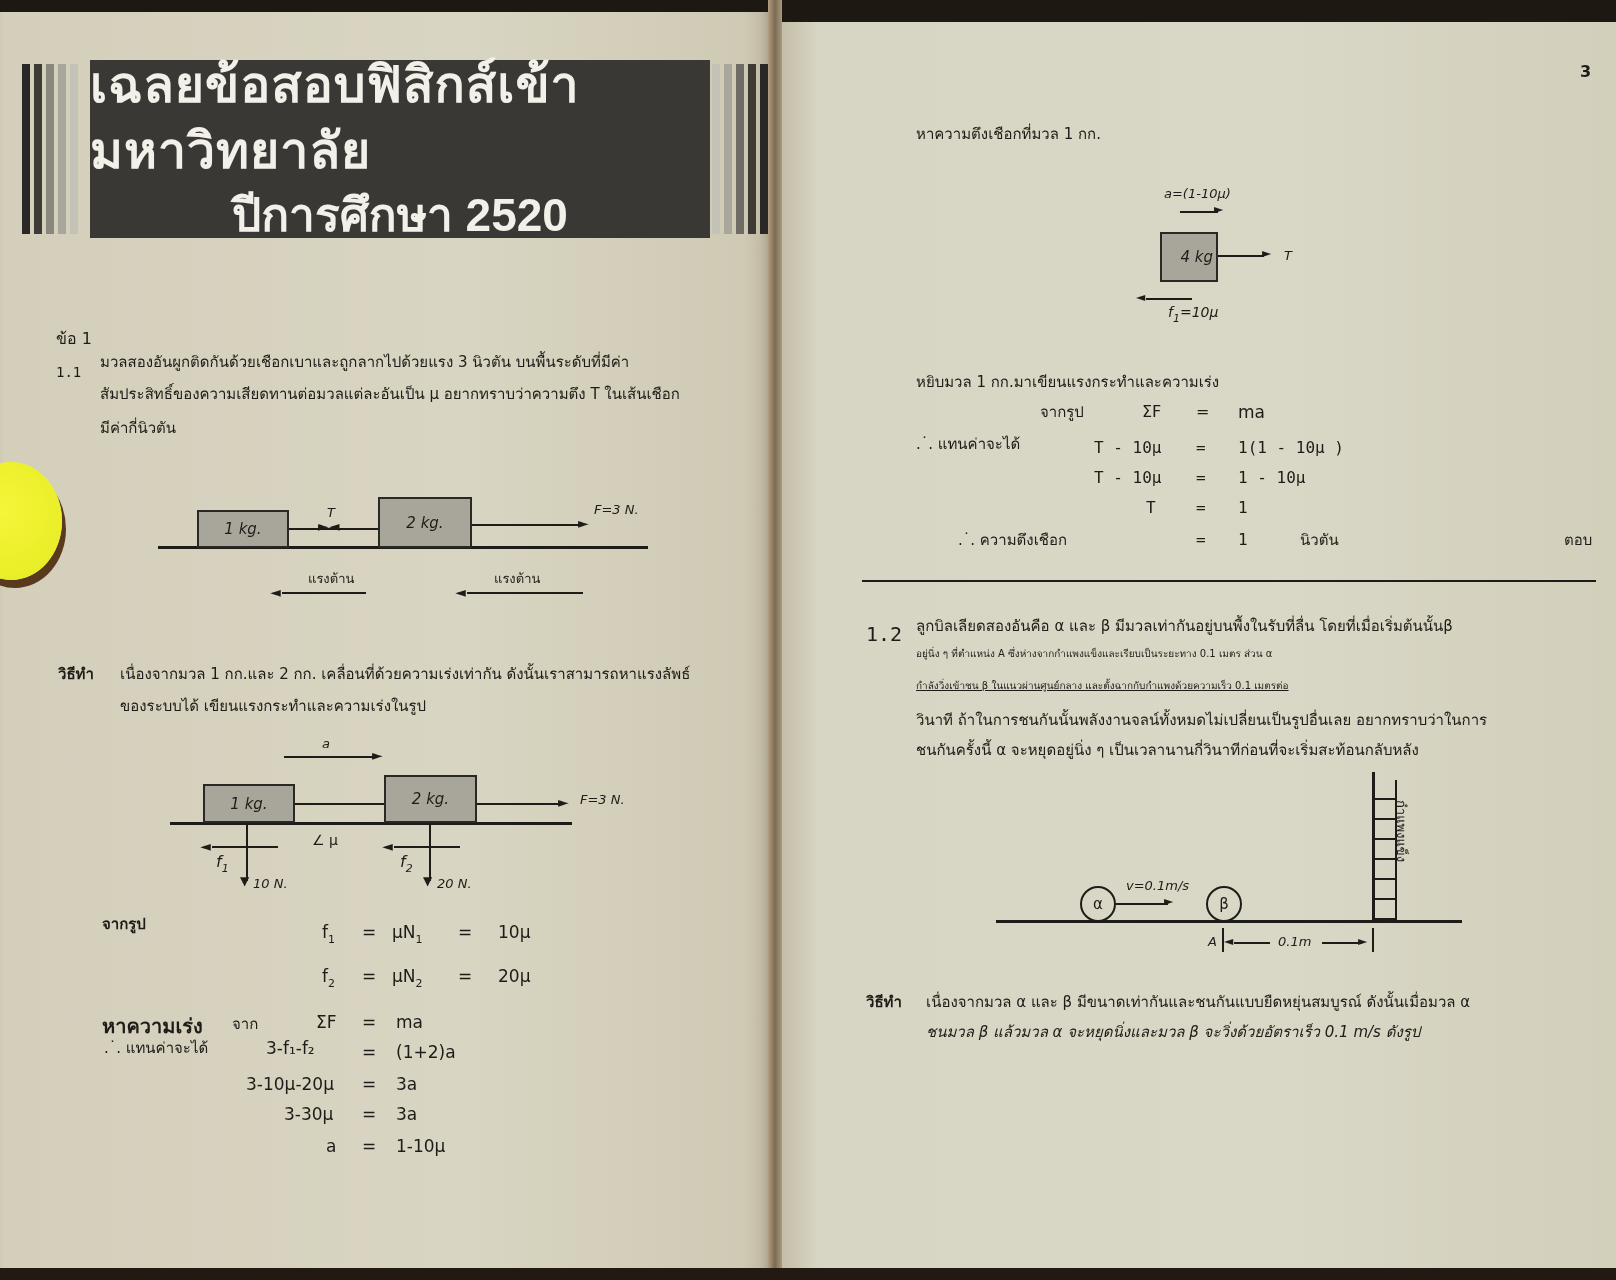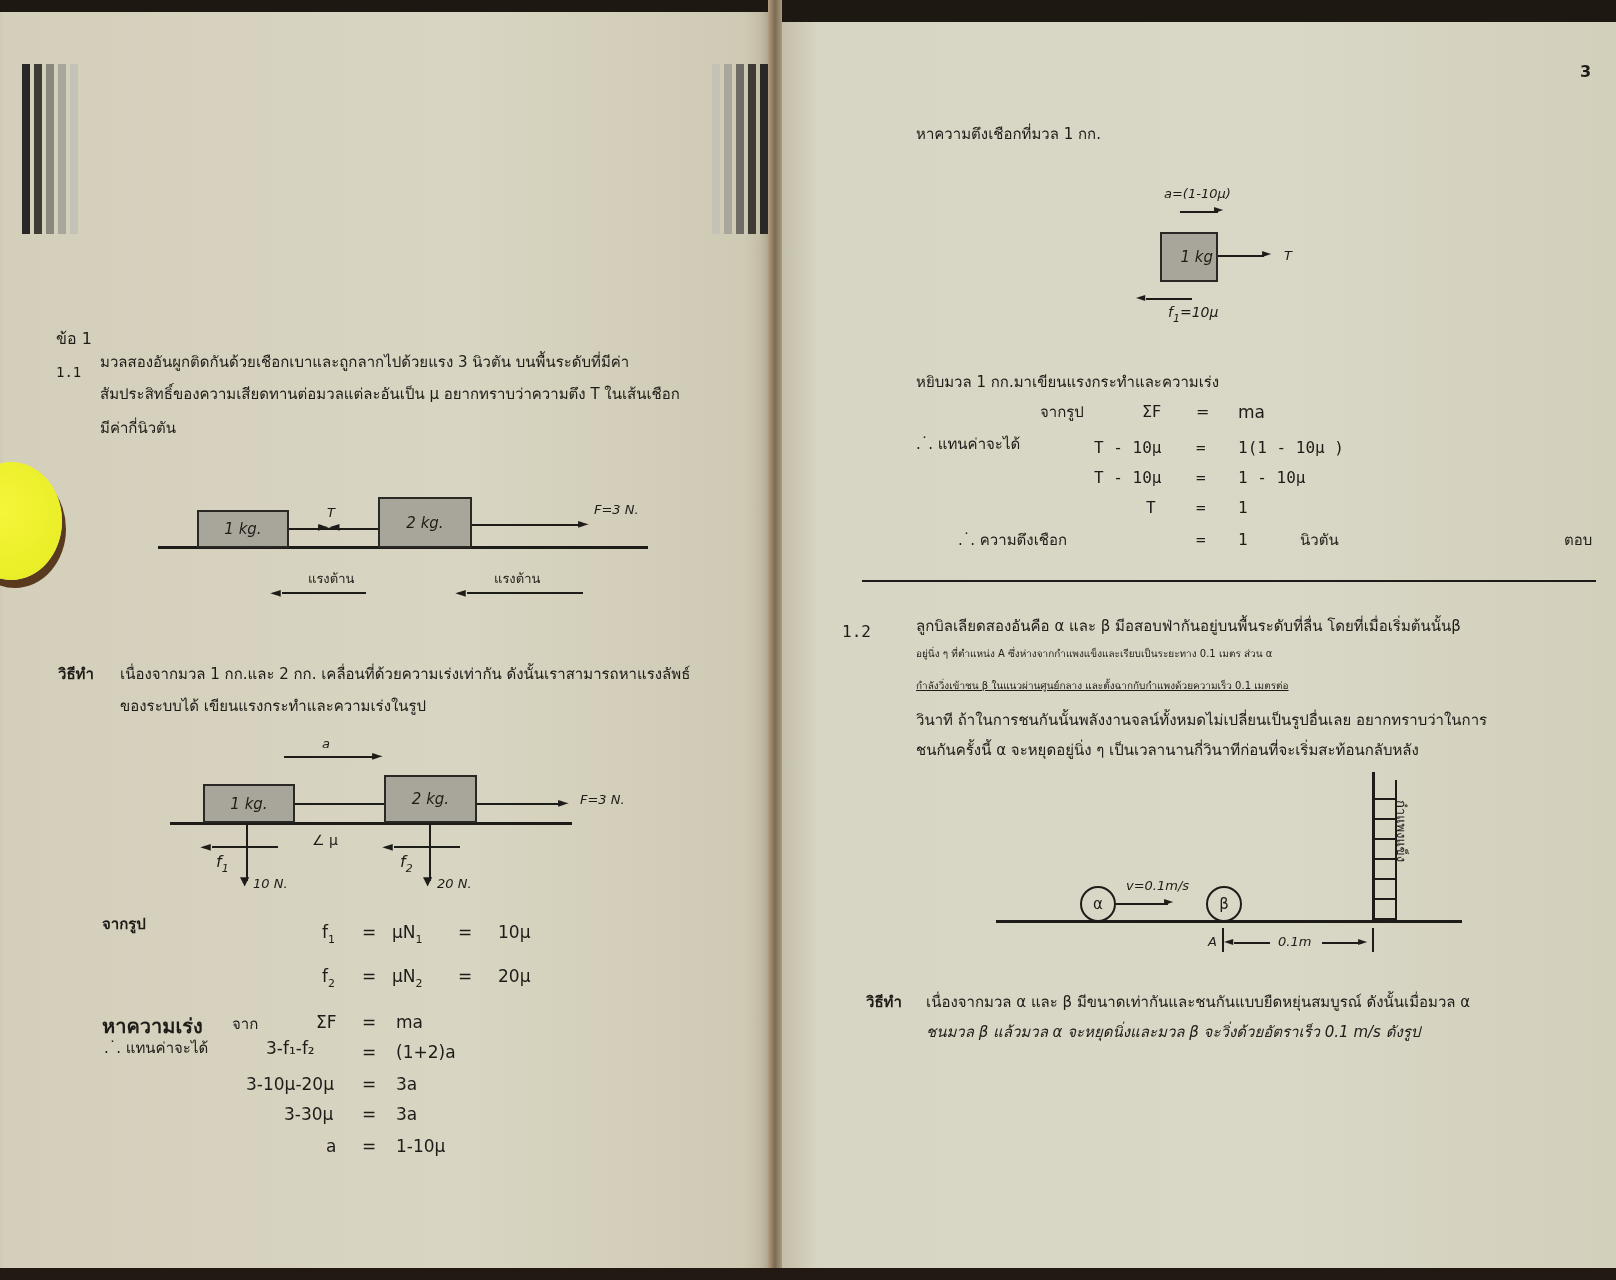--- a/index.html
+++ b/index.html
@@ -67,20 +67,24 @@
 <div class="spine"></div>
 <div class="bottom-dark"></div>
 
 <div class="banner">
   <div class="stripes-l">
     <div class="stripe" style="background:#2a2826"></div>
     <div class="stripe" style="background:#3e3b37"></div>
     <div class="stripe" style="background:#8a877f"></div>
     <div class="stripe" style="background:#a9a69c"></div>
     <div class="stripe" style="background:#c4c1b6"></div>
+  </div>
+  <div class="title-box">
+    <div class="title-line1">เฉลยข้อสอบฟิสิกส์เข้ามหาวิทยาลัย</div>
+    <div class="title-line2">ปีการศึกษา 2520</div>
   </div>
   <div class="stripes-r">
     <div class="stripe" style="background:#c4c1b6"></div>
     <div class="stripe" style="background:#a9a69c"></div>
     <div class="stripe" style="background:#6f6c65"></div>
     <div class="stripe" style="background:#3e3b37"></div>
     <div class="stripe" style="background:#2a2826"></div>
   </div>
 </div>
 
@@ -178,21 +182,21 @@
 <div class="t eq" style="left:396px;top:1136px;">1-10μ</div>
 
 <div class="t bold" style="left:1580px;top:62px;font-size:16px;">3</div>
 
 <div class="t" style="left:916px;top:122px;font-size:15px;">หาความตึงเชือกที่มวล  1   กก.</div>
 
 <div>
   <div class="t ital" style="left:1164px;top:186px;font-size:13px;">a=(1-10μ)</div>
   <div class="line" style="left:1180px;top:211px;width:38px;height:2px;"></div>
   <div class="t" style="left:1214px;top:202px;font-size:12px;">►</div>
-  <div class="block" style="left:1160px;top:232px;width:58px;height:50px;justify-content:flex-end;padding-right:3px;">1  kg</div>
+  <div class="block" style="left:1160px;top:232px;width:58px;height:50px;justify-content:flex-end;padding-right:3px;">4  kg</div>
   <div class="line" style="left:1218px;top:255px;width:46px;height:2px;"></div>
   <div class="t" style="left:1262px;top:246px;font-size:12px;">►</div>
   <div class="t ital" style="left:1284px;top:248px;font-size:13px;">T</div>
   <div class="t" style="left:1136px;top:290px;font-size:12px;">◄</div>
   <div class="line" style="left:1146px;top:298px;width:46px;height:2px;"></div>
   <div class="t ital" style="left:1168px;top:304px;font-size:14px;"><span>f</span><span class="sub">1</span><span>=10μ</span></div>
 </div>
 
 <div class="t" style="left:916px;top:370px;font-size:15px;">หยิบมวล 1 กก.มาเขียนแรงกระทำและความเร่ง</div>
 <div class="t" style="left:1040px;top:400px;font-size:15px;">จากรูป</div>
@@ -214,22 +218,22 @@
 <div class="t mono" style="left:1238px;top:498px;font-size:16px;">1</div>
 
 <div class="t" style="left:958px;top:528px;font-size:15px;">.˙. ความตึงเชือก</div>
 <div class="t mono" style="left:1196px;top:530px;font-size:16px;">=</div>
 <div class="t mono" style="left:1238px;top:530px;font-size:16px;">1</div>
 <div class="t" style="left:1300px;top:528px;font-size:15px;">นิวตัน</div>
 <div class="t" style="left:1564px;top:528px;font-size:15px;">ตอบ</div>
 
 <div class="line" style="left:862px;top:580px;width:734px;height:2px;"></div>
 
-<div class="t mono" style="left:842px;top:622px;font-size:16px;">1.2</div>
-<div class="t" style="left:916px;top:614px;font-size:15px;">ลูกบิลเลียดสองอันคือ  α  และ  β  มีอสอบฟ่ากันอยู่บนพื้นระดับที่ลื่น   โดยที่เมื่อเริ่มต้นนั้นβ</div>
+<div class="t mono" style="left:866px;top:622px;font-size:20px;">1.2</div>
+<div class="t" style="left:916px;top:614px;font-size:15px;">ลูกบิลเลียดสองอันคือ  α  และ  β  มีมวลเท่ากันอยู่บนพื้งในรับที่ลื่น   โดยที่เมื่อเริ่มต้นนั้นβ</div>
 <div class="t" style="left:916px;top:646px;font-size:10px;">อยู่นิ่ง ๆ  ที่ตำแหน่ง  A  ซึ่งห่างจากกำแพงแข็งและเรียบเป็นระยะทาง  0.1  เมตร  ส่วน  α</div>
 <div class="t" style="left:916px;top:678px;font-size:10px;text-decoration:underline;">กำลังวิ่งเข้าชน  β ในแนวผ่านศูนย์กลาง และตั้งฉากกับกำแพงด้วยความเร็ว 0.1 เมตรต่อ</div>
 <div class="t" style="left:916px;top:708px;font-size:15px;">วินาที ถ้าในการชนกันนั้นพลังงานจลน์ทั้งหมดไม่เปลี่ยนเป็นรูปอื่นเลย  อยากทราบว่าในการ</div>
 <div class="t" style="left:916px;top:738px;font-size:15px;">ชนกันครั้งนี้  α จะหยุดอยู่นิ่ง ๆ เป็นเวลานานกี่วินาทีก่อนที่จะเริ่มสะท้อนกลับหลัง</div>
 
 <div>
   <div class="line" style="left:996px;top:920px;width:466px;height:3px;"></div>
   <div class="ball" style="left:1080px;top:886px;width:36px;height:36px;">α</div>
   <div class="ball" style="left:1206px;top:886px;width:36px;height:36px;">β</div>
   <div class="line" style="left:1116px;top:903px;width:52px;height:2px;"></div>

